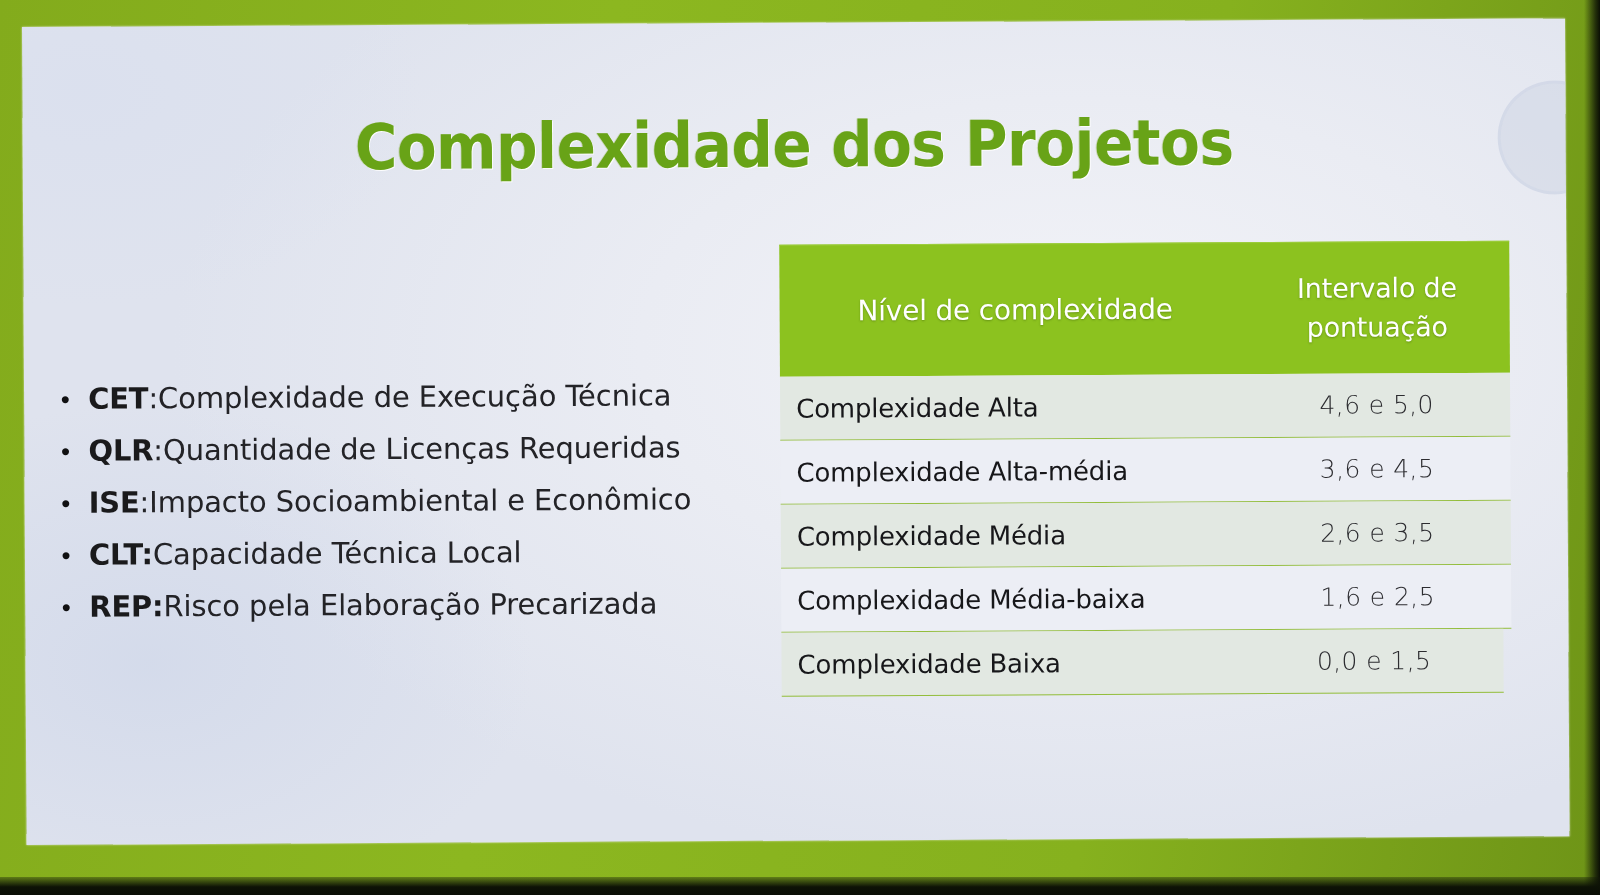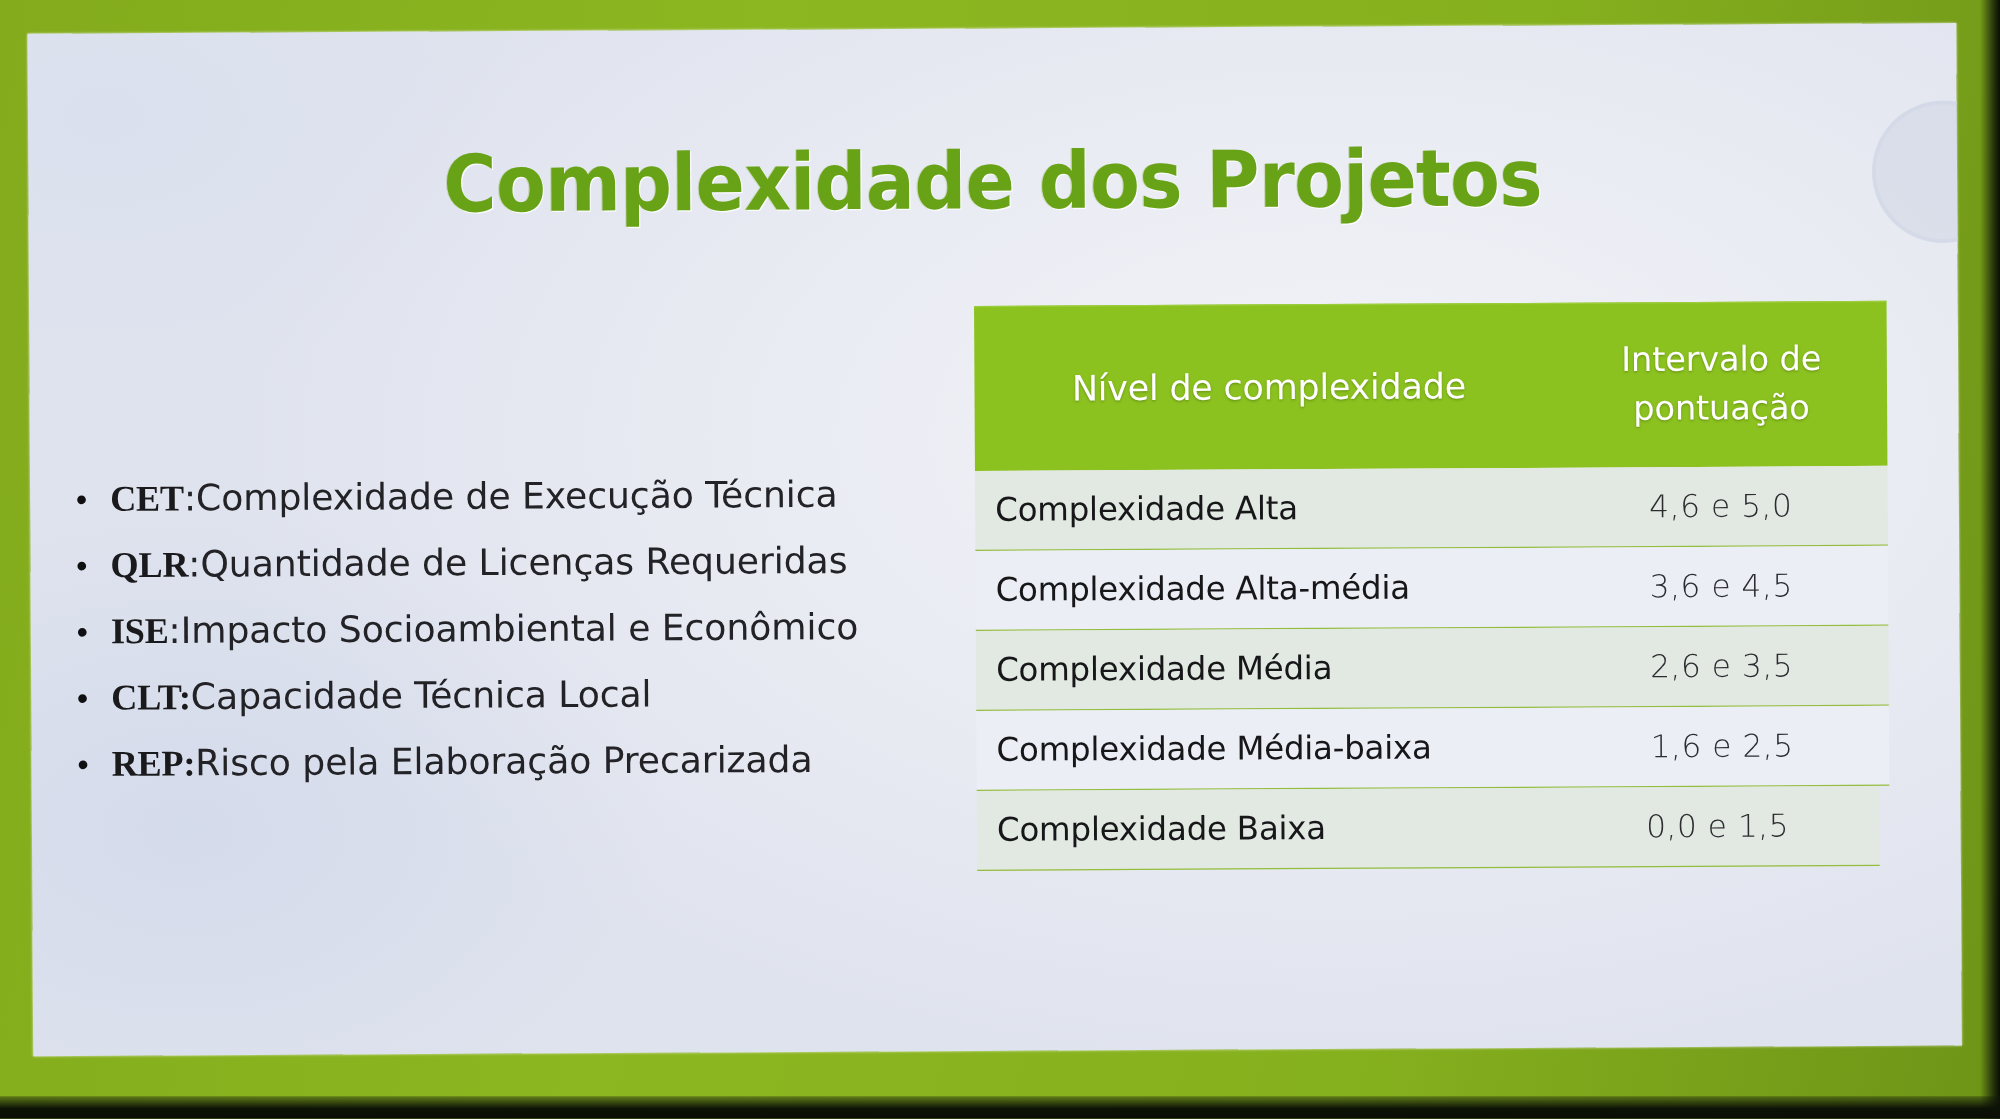--- a/index.html
+++ b/index.html
@@ -115,21 +115,20 @@
     font-size: 24px;
     line-height: 1;
     color: #101012;
     text-align: left;
     padding-left: 8px;
   }
   .bullet-key {
     font-weight: 700;
     white-space: pre;
     letter-spacing: -0.2px;
-    font-family: Liberation Serif, serif;
   }
   .bullet-text {
     font-weight: 400;
     letter-spacing: -0.1px;
     color: #232327;
   }
 
   
   #table {
     position: absolute;

